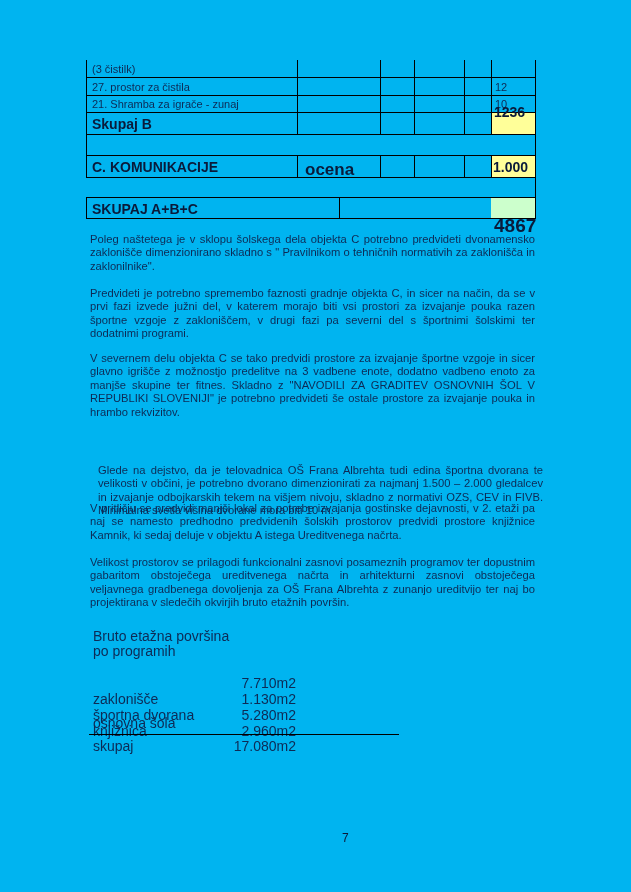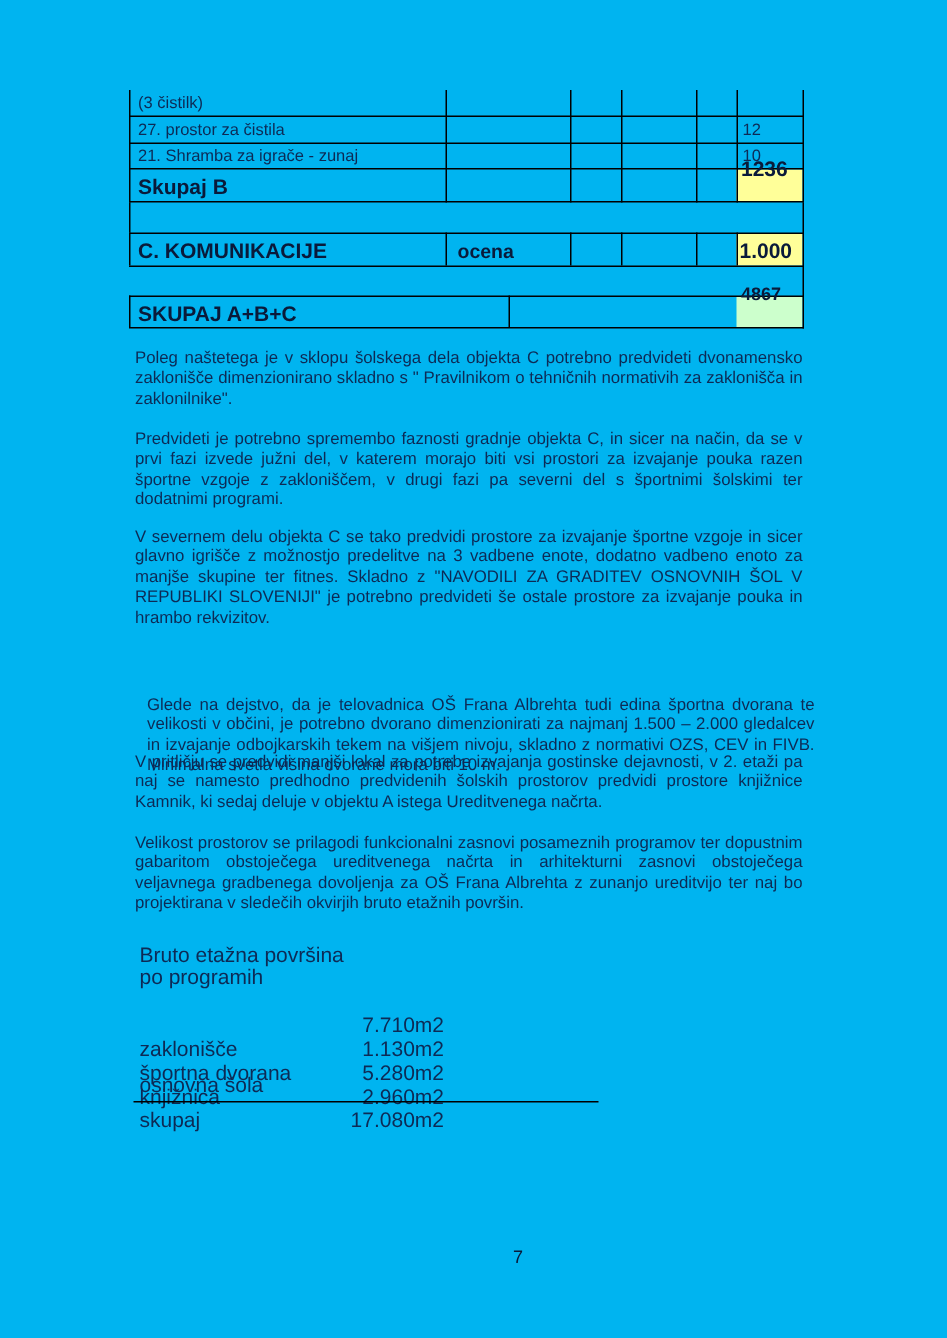--- a/index.html
+++ b/index.html
@@ -71,25 +71,25 @@
   <span class="cell-text" style="left:92px; top:63px;">(3 čistilk)</span>
   <span class="cell-text" style="left:92px; top:81px;">27. prostor za čistila</span>
   <span class="cell-text" style="left:495px; top:81px;">12</span>
   <span class="cell-text" style="left:92px; top:98px;">21. Shramba za igrače - zunaj</span>
   <span class="cell-text" style="left:495px; top:98px;">10</span>
 
   <span class="cell-text bold" style="left:92px; top:116px;">Skupaj B</span>
   <span class="cell-text bold" style="left:494px; top:104px;">1236</span>
 
   <span class="cell-text bold" style="left:92px; top:159px;">C. KOMUNIKACIJE</span>
-  <span class="cell-text bold" style="left:305px; top:160px; font-size:13px;">ocena</span>
+  <span class="cell-text bold" style="left:305px; top:160px; font-size:17px;">ocena</span>
   <span class="cell-text bold" style="left:493px; top:159px;">1.000</span>
 
   <span class="cell-text bold" style="left:92px; top:201px;">SKUPAJ A+B+C</span>
-  <span class="cell-text bold" style="left:494px; top:189px; font-size:12px;">4867</span>
+  <span class="cell-text bold" style="left:494px; top:215px; font-size:19px;">4867</span>
 </div>
 
 <p class="para" style="top:233px; margin:0;">Poleg naštetega je v sklopu šolskega dela objekta C potrebno predvideti dvonamensko zaklonišče dimenzionirano skladno s " Pravilnikom o tehničnih normativih za zaklonišča in zaklonilnike".</p>
 <p class="para" style="top:287px; margin:0;">Predvideti je potrebno spremembo faznosti gradnje objekta C, in sicer na način, da se v prvi fazi izvede južni del, v katerem morajo biti vsi prostori za izvajanje pouka razen športne vzgoje z zakloniščem, v drugi fazi pa severni del s športnimi šolskimi ter dodatnimi programi.</p>
 <p class="para" style="top:352px; margin:0;">V severnem delu objekta C se tako predvidi prostore za izvajanje športne vzgoje in sicer glavno igrišče z možnostjo predelitve na 3 vadbene enote, dodatno vadbeno enoto za manjše skupine ter fitnes. Skladno z "NAVODILI ZA GRADITEV OSNOVNIH ŠOL V REPUBLIKI SLOVENIJI" je potrebno  predvideti še ostale prostore za izvajanje pouka in hrambo rekvizitov.</p>
 <p class="para" style="top:456px; margin:8px;">Glede na dejstvo, da je telovadnica OŠ Frana Albrehta tudi edina športna dvorana te velikosti v občini, je potrebno dvorano dimenzionirati za najmanj 1.500 – 2.000 gledalcev in izvajanje odbojkarskih tekem na višjem nivoju, skladno z normativi OZS, CEV in FIVB. Minimalna svetla višina dvorane mora biti 10 m.</p>
 <p class="para" style="top:502px; margin:0;">V pritličju se predvidi manjši lokal za potrebe izvajanja gostinske dejavnosti, v 2. etaži pa naj se namesto predhodno predvidenih šolskih prostorov predvidi prostore knjižnice Kamnik, ki sedaj deluje v objektu A istega Ureditvenega načrta.</p>
 <p class="para" style="top:556px; margin:0;">Velikost prostorov se prilagodi funkcionalni zasnovi posameznih programov ter dopustnim gabaritom obstoječega ureditvenega načrta in arhitekturni zasnovi obstoječega veljavnega gradbenega dovoljenja za OŠ Frana Albrehta z zunanjo ureditvijo ter naj bo projektirana v sledečih okvirjih bruto etažnih površin.</p>
 
 <div>

